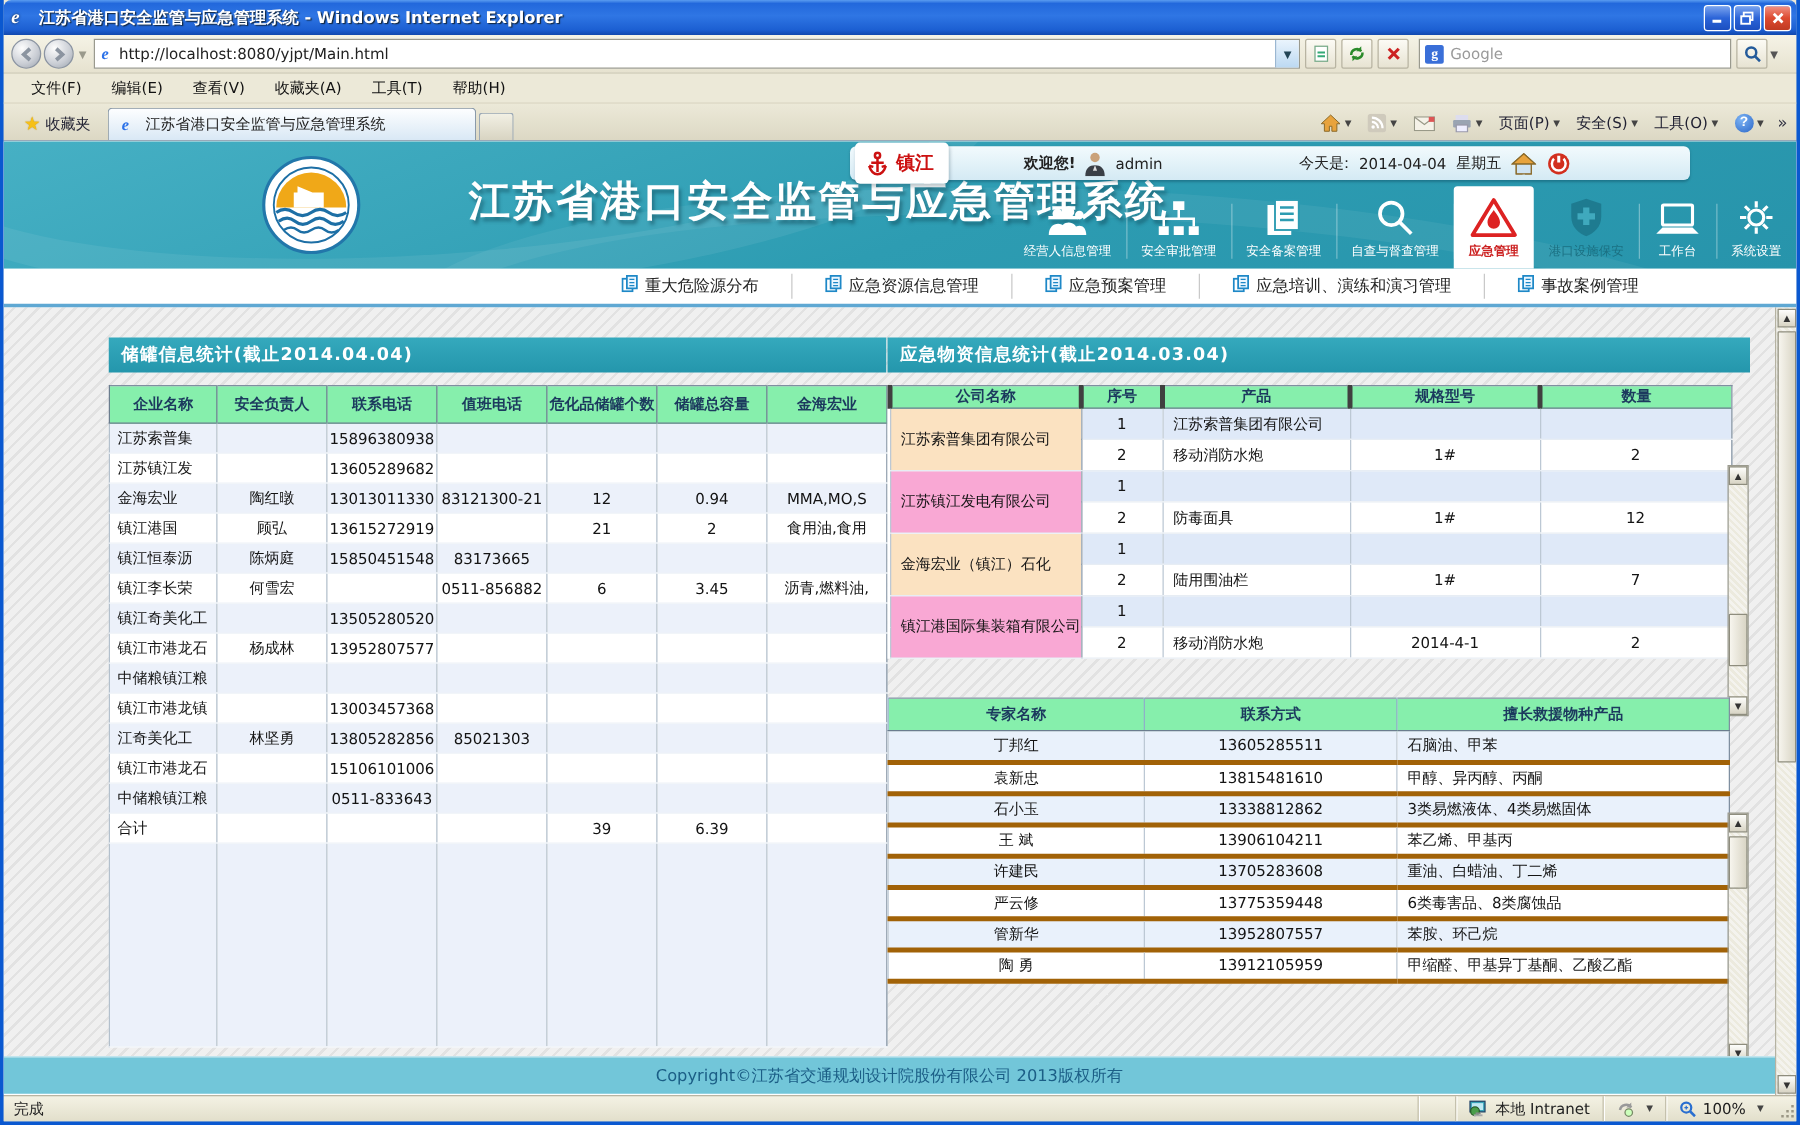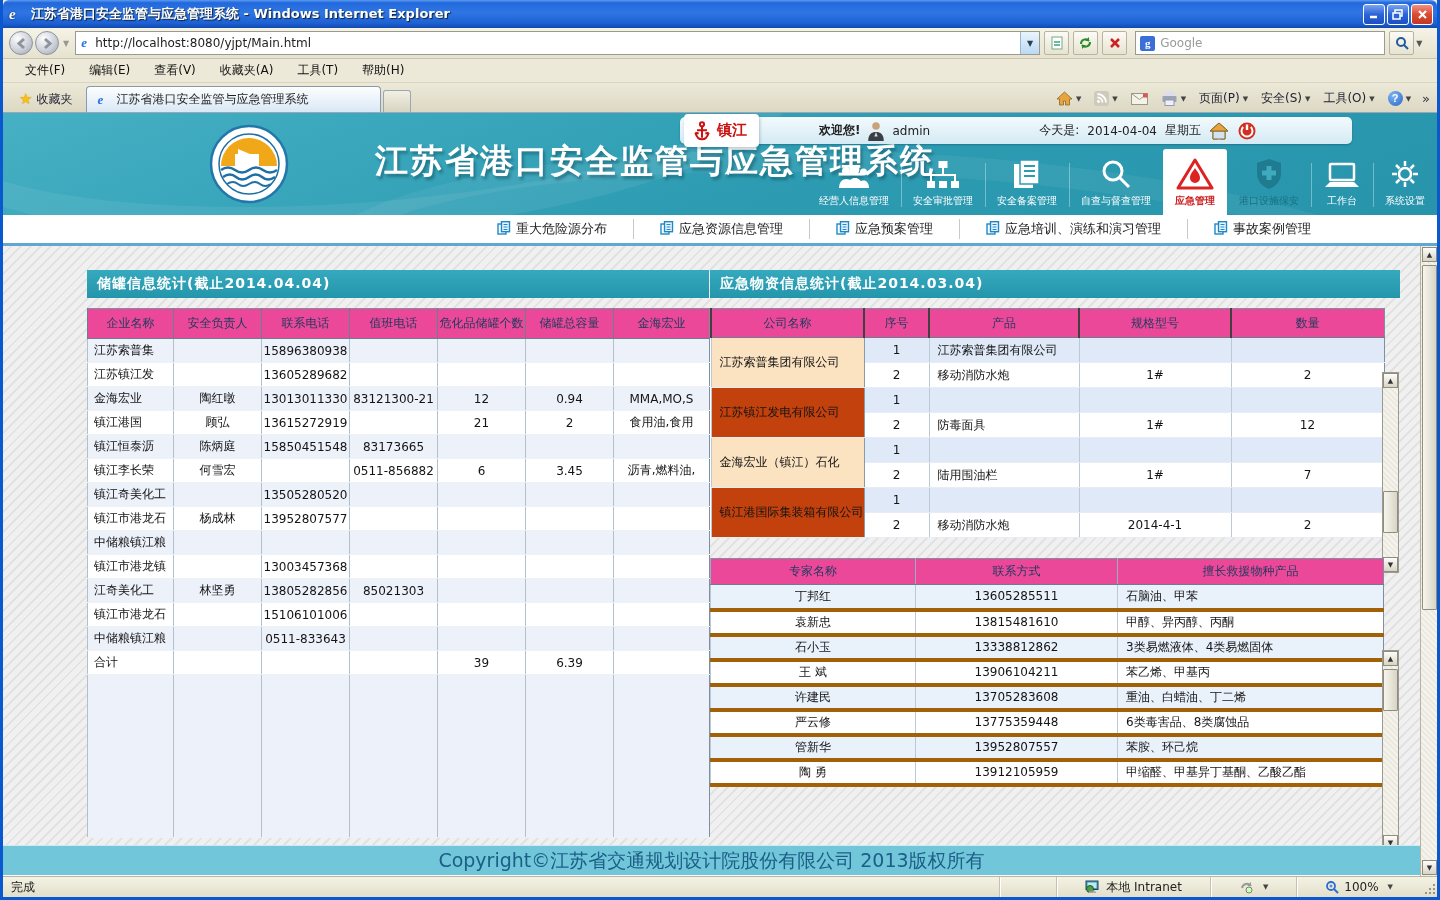--- a/index.html
+++ b/index.html
@@ -87,35 +87,35 @@
 
 
 .main{position:absolute;top:133px;left:0;width:1417px;height:599px;background:repeating-linear-gradient(135deg,#f0f0f0 0 5px,#e2e2e2 5px 7px)}
 .panel-title{height:28px;background:linear-gradient(180deg,#35a9bd,#2496ac);color:#fff;font-size:14px;font-weight:bold;display:flex;align-items:center;padding-left:10px;letter-spacing:1px}
 .panel{position:absolute}
 .tank-panel{left:84px;top:24px;width:622px}
 .sup-panel{left:707px;top:24px;width:690px}
 .exp-panel{left:707px;top:302px;width:690px}
 
 table{border-collapse:collapse;table-layout:fixed;background:#fff;font-size:12px;color:#141414;margin-top:10px}
-th{background:#ec4899;color:#1c3a5e;font-weight:normal;border-bottom:1px solid #6b7d8e}
+th{background:#86efac;color:#1c3a5e;font-weight:bold;border-bottom:1px solid #6b7d8e}
 td{overflow:hidden;white-space:nowrap}
 
 .tank-table{width:622px;border:1px solid #7f8fa0}
 .tank-table th{height:30px;border-left:1px solid #6b7d8e}
 .tank-table td{height:24px;border-left:1px solid #b3c0cc;text-align:center;border-bottom:1px solid #edf2f7}
 .tank-table td.c0{text-align:left;padding-left:6px}
 .tank-table tbody tr:nth-child(odd) td{background:#ecf1fa}
 .tank-table tr.total td{font-weight:normal}
 .tank-table tr.filler td{height:163px;background:#fff}
 
 .sup-table{width:673px;border:1px solid #7f8fa0}
-.sup-table th{height:29px;border-left:2px solid #404040}
+.sup-table th{height:18px;border-left:4px solid #404040}
 .sup-table td{height:25px;border-left:1px solid #bcc8d4;text-align:center;border-bottom:1px solid #e7edf4}
-.sup-table td.company{text-align:left;padding-left:8px;border-right:1px solid #8b9aa9;background:#c2410c}
+.sup-table td.company{text-align:left;padding-left:8px;border-right:1px solid #8b9aa9;background:#f9a8d4}
 .sup-table td.company.hl{background:#fbe2c1}
 .sup-table td.r1{background:#dfe9f8}
 .sup-table td.s2{text-align:left;padding-left:8px}
 .sup-table td.gsep{border-top:1px solid #8b9aa9}
 
 .exp-table{width:673px;border:1px solid #7f8fa0}
 .exp-table th{height:26px;border-left:1px solid #8fb0c8}
 .exp-table td{height:25px;border-left:1px solid #bcc8d4;text-align:center;border-bottom:4px solid #a16207}
 .exp-table td.e2{text-align:left;padding-left:8px}
 .exp-table tbody tr:nth-child(odd) td{background:#e9f1fb}
@@ -125,26 +125,26 @@
 .vbtn{position:absolute;left:0;width:15px;height:15px;background:linear-gradient(180deg,#fdfdfb,#d8d4c4);border:1px solid #8e8d7e;font-size:7px;color:#333;display:flex;align-items:center;justify-content:center}
 .vbtn.down{bottom:0}
 .vthumb{position:absolute;left:0;width:15px;background:linear-gradient(90deg,#f7f5ee,#d9d5c5);border:1px solid #8e8d7e;border-radius:1px}
 .sup-scroll{left:672px;top:102px;height:201px}
 .exp-scroll{left:672px;top:102px;height:201px}
 .page-scroll{position:absolute;top:133px;right:0;width:17px;height:630px;background:repeating-linear-gradient(45deg,#f4f3ee 0 2px,#eceade 2px 4px);border-left:1px solid #b5b2a2}
 .page-scroll .vbtn{left:1px}
 .page-scroll .vthumb{left:1px}
 
 
-.footer{position:absolute;top:732px;left:0;width:1417px;height:30px;background:#72c6d9;border-top:1px solid #cfeaf2;display:flex;align-items:center;justify-content:center;font-size:19px;color:#1b5e86}
+.footer{position:absolute;top:732px;left:0;width:1417px;height:30px;background:#72c6d9;border-top:1px solid #cfeaf2;display:flex;align-items:center;justify-content:center;font-size:13px;color:#1b5e86}
 
 
 .statusbar{position:absolute;left:0;bottom:0;width:1434px;height:21px;background:linear-gradient(180deg,#f4f2e4,#e2dfcb);border-top:1px solid #b9b5a2;display:flex;align-items:center;font-size:12px;color:#222}
 .status-left{flex:1;padding-left:8px}
-.status-seg{display:flex;align-items:center;gap:5px;padding:0 28px;height:100%;border-left:1px solid #c5c1ad;box-shadow:inset 1px 0 0 #fff}
+.status-seg{display:flex;align-items:center;gap:5px;padding:0 10px;height:100%;border-left:1px solid #c5c1ad;box-shadow:inset 1px 0 0 #fff}
 .grip{width:16px;height:100%;position:relative}
 .grip::after{content:"";position:absolute;right:2px;bottom:3px;width:2px;height:2px;background:#9a9684;box-shadow:-4px 0 #9a9684,-8px 0 #9a9684,0 -4px #9a9684,-4px -4px #9a9684,0 -8px #9a9684}
 .zoom-drop{font-size:7px;color:#444;margin-left:4px}
 </style>
 </head>
 <body>
 
 <div class="win">
 
   <div class="titlebar">

